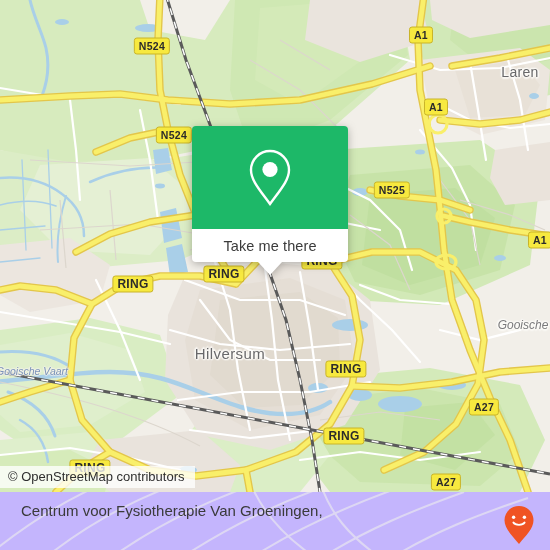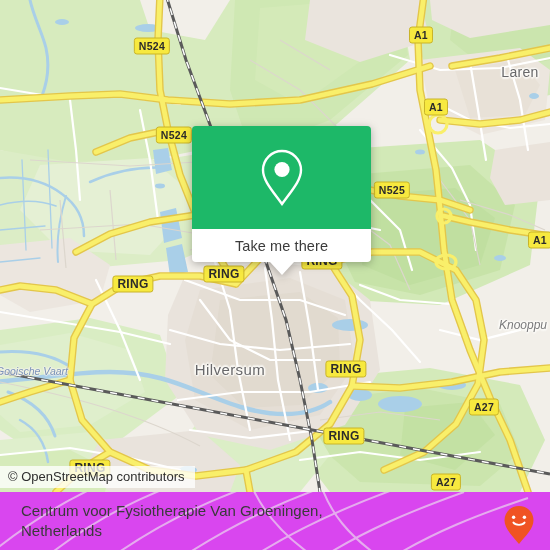--- a/index.html
+++ b/index.html
@@ -49,21 +49,21 @@
        1px 1px 1.5px #fdfcf9, -1px -1px 1.5px #fdfcf9;
   }
   .place.city{font-size:15px;letter-spacing:.4px;}
   .place.town{font-size:14px;letter-spacing:.3px;}
   .place.water{font-size:10.5px;font-style:italic;color:#7b93b8;
     text-shadow:1.2px 0 1.2px #f4f2ec,-1.2px 0 1.2px #f4f2ec,0 1.2px 1.2px #f4f2ec,0 -1.2px 1.2px #f4f2ec;}
   .place.junction{font-size:12px;font-style:italic;color:#7a7a7c;}
 
   
   #card{
-    position:absolute;left:192px;top:126px;width:179px;
+    position:absolute;left:192px;top:126px;width:156px;
     filter:drop-shadow(0 2px 4px rgba(0,0,0,.28));
     z-index:40;
   }
   #card-head{
     height:103px;border-radius:4px 4px 0 0;
     display:flex;align-items:center;justify-content:center;
   }
   #card-foot{
     height:33px;background:#ffffff;border-radius:0 0 4px 4px;
     display:flex;align-items:center;justify-content:center;
@@ -85,21 +85,21 @@
     position:absolute;left:0;top:466px;
     background:rgba(255,255,255,.78);
     padding:3px 10px 4px 8px;
     font-size:13px;color:#2e2e2e;
     z-index:50;white-space:nowrap;
   }
 
   
   #footer{
     position:absolute;left:0;top:492px;width:550px;height:58px;
-    background:#d946ef;overflow:hidden;
+    background:#c4b5fd;overflow:hidden;
   }
   #footer-wm{position:absolute;left:0;top:0;width:550px;height:58px;opacity:.6;}
   #footer-text{
     position:absolute;left:21px;top:9px;width:350px;
     font-size:15px;line-height:20px;color:#3a3a3a;
   }
   #brand{
     position:absolute;right:15px;top:13px;
     display:flex;align-items:center;gap:2px;
   }
@@ -321,22 +321,22 @@
         <div class="shield ring" style="left: 322px; top: 261px;">RING</div>
         <div class="shield ring" style="left: 346px; top: 369px;">RING</div>
         <div class="shield ring" style="left: 344px; top: 436px;">RING</div>
         <div class="shield ring" style="left: 90px; top: 468px;">RING</div>
         <div class="shield" style="left: 484px; top: 407px;">A27</div>
         <div class="shield" style="left: 446px; top: 482px;">A27</div>
       </div>
 
     <div class="lyr" id="label-layer">
         <div class="place town" style="left: 520px; top: 63px; margin-top: 9px;">Laren</div>
-        <div class="place city" style="left: 230px; top: 369px;">Hilversum</div>
-        <div class="place junction" style="left: 523px; top: 325px;">Knooppu</div>
+        <div class="place city" style="left: 230px; top: 353px;">Hilversum</div>
+        <div class="place junction" style="left: 523px; top: 325px;">Gooische</div>
         <div class="place water" style="left: 32px; top: 371px;">Gooische Vaart</div>
       </div>
 
     <div id="card">
       <div id="card-head" style="background: rgb(29, 184, 104);">
         <svg width="50" height="62" viewBox="0 0 50 62">
           <path d="M25 4 C14.5 4 6 12.5 6 23 C6 33 14 42 25 57 C36 42 44 33 44 23 C44 12.5 35.5 4 25 4 Z" fill="none" stroke="#ffffff" stroke-width="2.4"></path>
           <circle cx="25" cy="22.5" r="7.6" fill="#ffffff"></circle>
         </svg>
       </div>
@@ -359,21 +359,20 @@
         <path d="M245,70 C296,36 348,14 398,-4"></path>
         <path d="M315,70 C364,38 414,18 464,0"></path>
         <path d="M385,70 C432,40 480,22 528,6"></path>
         <path d="M250,-10 C262,20 282,42 310,62"></path>
         <path d="M320,-10 C330,22 350,44 378,64"></path>
       </g>
     </svg>
 
     <div id="footer-text">
       <div>Centrum voor Fysiotherapie Van Groeningen,</div>
-      <div>Netherlands</div>
     </div>
 
     <div id="brand">
       <svg width="32" height="40" viewBox="0 0 32 40">
         <path d="M16 1 C7.8 1 1.5 7.3 1.5 15.3 C1.5 23.6 9 30.5 16 39 C23 30.5 30.5 23.6 30.5 15.3 C30.5 7.3 24.2 1 16 1 Z" fill="#f05323"></path>
         <circle cx="10.6" cy="12.2" r="1.7" fill="#ffffff"></circle>
         <circle cx="21.4" cy="12.2" r="1.7" fill="#ffffff"></circle>
         <path d="M10.4 17.6 C12.2 20.6 19.8 20.6 21.6 17.6" fill="none" stroke="#ffffff" stroke-width="1.9" stroke-linecap="round"></path>
       </svg>
     </div>

